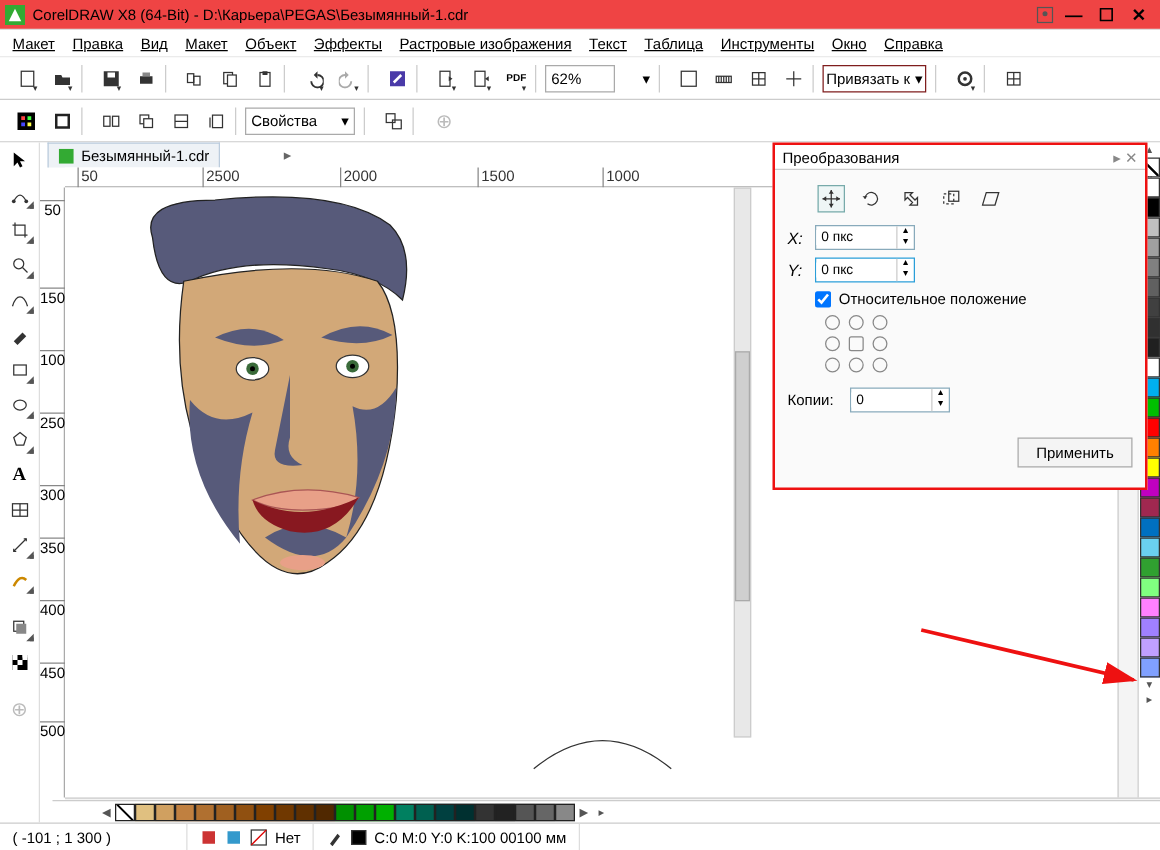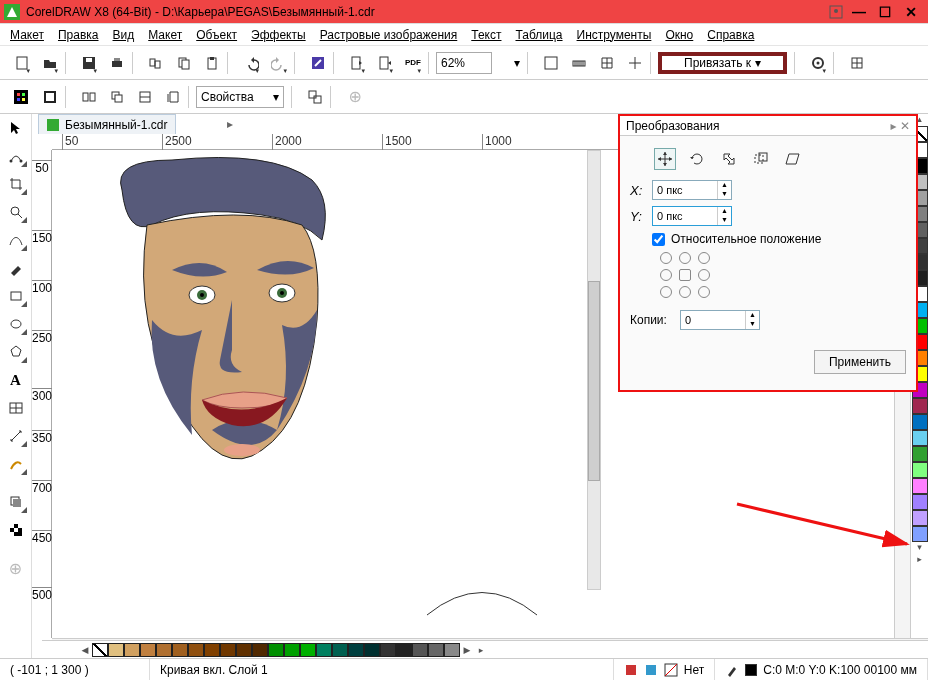--- a/index.html
+++ b/index.html
@@ -10,21 +10,21 @@
 .titlebar .btn { width: 20px; height: 18px; display: flex; align-items: center; justify-content: center; margin-left: 4px; cursor: default; }
 .titlebar .wbtn { width: 26px; height: 20px; display: flex; align-items: center; justify-content: center; font-size: 14px; font-weight: bold; }
 .menubar { height: 22px; display: flex; align-items: center; padding: 0 10px; gap: 14px; border-bottom: 1px solid #e5e5e5; }
 .menubar span { cursor: default; }
 .menubar span u { text-decoration: underline; }
 .toolbar { height: 34px; display: flex; align-items: center; padding: 0 6px; gap: 4px; border-bottom: 1px solid #ccc; background: #fff; }
 .toolbar .tb, .toolbar2 .tb { width: 24px; height: 24px; display: flex; align-items: center; justify-content: flex-end; position: relative; }
 .toolbar .tb.sm-arrow::after, .toolbar2 .tb.sm-arrow::after { content: "▾"; font-size: 7px; position: absolute; right: 0px; bottom: 0px; color: #333; }
 .toolbar .sep, .toolbar2 .sep { width: 1px; height: 22px; background: #ccc; margin: 0 3px; }
 .toolbar .zoom-in { width: 56px; height: 22px; border: 1px solid #aaa; padding: 0 4px; }
-.toolbar .attach { height: 22px; border: 4px solid #7f1d1d; padding: 0 22px; display: flex; align-items: center; gap: 4px; }
+.toolbar .attach { height: 22px; border: 1px solid #7f1d1d; padding: 0 2px; display: flex; align-items: center; gap: 4px; }
 .toolbar2 { height: 34px; display: flex; align-items: center; padding: 0 6px; gap: 4px; border-bottom: 1px solid #ccc; background: #fff; }
 .toolbar2 .combo { width: 88px; height: 22px; border: 1px solid #aaa; display: flex; align-items: center; padding: 0 4px; justify-content: space-between; }
 .main { position: absolute; top: 114px; left: 0; right: 0; bottom: 22px; display: flex; }
 .tool-col { width: 32px; background: #fff; border-right: 1px solid #ddd; display: flex; flex-direction: column; align-items: center; padding-top: 2px; gap: 4px; }
 .tool-col .tool { width: 24px; height: 24px; display: flex; align-items: center; justify-content: center; position: relative; }
 .tool-col .tool.sm::after { content: ""; position: absolute; right: 1px; bottom: 1px; border: 3px solid transparent; border-bottom-color: #555; border-right-color: #555; }
 .doc-area { flex: 1; position: relative; background: #fff; }
 .doc-tab { position: absolute; top: 0; left: 6px; height: 20px; display: flex; align-items: center; background: #eef2f6; border: 1px solid #bcd; border-bottom: none; padding: 0 8px; gap: 6px; font-size: 11px; }
 .doc-close { position: absolute; top: 2px; left: 190px; width: 16px; height: 16px; display:flex;align-items:center;justify-content:center;color:#666;}
 .ruler-h { position: absolute; top: 20px; left: 20px; right: 0; height: 16px; background: #fff; border-bottom: 1px solid #aaa; font-size: 9px; color: #333; }
@@ -401,23 +401,23 @@
       <div class="tick" style="left:430px">1000</div>
       <div class="unit">пикселей</div>
     </div>
     <div class="ruler-v">
       <div class="tick" style="top:10px">50</div>
       <div class="tick" style="top:80px">150</div>
       <div class="tick" style="top:130px">100</div>
       <div class="tick" style="top:180px">250</div>
       <div class="tick" style="top:238px">300</div>
       <div class="tick" style="top:280px">350</div>
-      <div class="tick" style="top:330px">700</div>
+      <div class="tick" style="top:330px">400</div>
       <div class="tick" style="top:380px">450</div>
-      <div class="tick" style="top:437px">500</div>
+      <div class="tick" style="top:427px">500</div>
     </div>
 
     <div class="canvas">
 
       <svg width="260" height="340" style="position:absolute;left:40px;top:0;">
         <path d="M30 40 Q20 10 80 10 Q180 0 220 30 Q240 50 230 90 Q210 70 170 65 Q100 55 60 75 Q35 85 30 40 Z" fill="#575a7a" stroke="#222"></path>
         <path d="M55 75 Q40 180 90 260 Q130 330 170 300 Q215 270 225 170 Q230 100 210 75 Q150 55 55 75 Z" fill="#d2a878" stroke="#222"></path>
         <path d="M60 170 Q55 230 100 285 Q95 230 110 180 Q80 195 60 170 Z" fill="#575a7a"></path>
         <path d="M225 160 Q225 220 185 280 Q200 230 190 175 Q210 185 225 160 Z" fill="#575a7a"></path>
         <path d="M120 280 Q150 260 185 280 Q160 310 120 280 Z" fill="#575a7a"></path>
@@ -627,21 +627,20 @@
       <div class="sw" style="background: rgb(85, 85, 85);"></div>
       <div class="sw" style="background: rgb(102, 102, 102);"></div>
       <div class="sw" style="background: rgb(136, 136, 136);"></div>
     </div>
   <div class="arrow">▶</div>
   <div class="arrow">▸</div>
 </div>
 
 <div class="statusbar">
   <div class="seg" style="width:150px">( -101  ;  1 300 )</div>
-  <div class="seg" style="flex:1">Кривая вкл. Слой 1</div>
   <div class="seg">
     <svg width="14" height="14">
         <rect x="2" y="2" width="10" height="10" fill="#c33"></rect>
       </svg>
     <svg width="14" height="14">
         <rect x="2" y="2" width="10" height="10" fill="#39c"></rect>
       </svg>
     <svg width="14" height="14">
         <rect x="1" y="1" width="12" height="12" fill="#fff" stroke="#333"></rect>
         <line x1="1" y1="13" x2="13" y2="1" stroke="#d00"></line>

